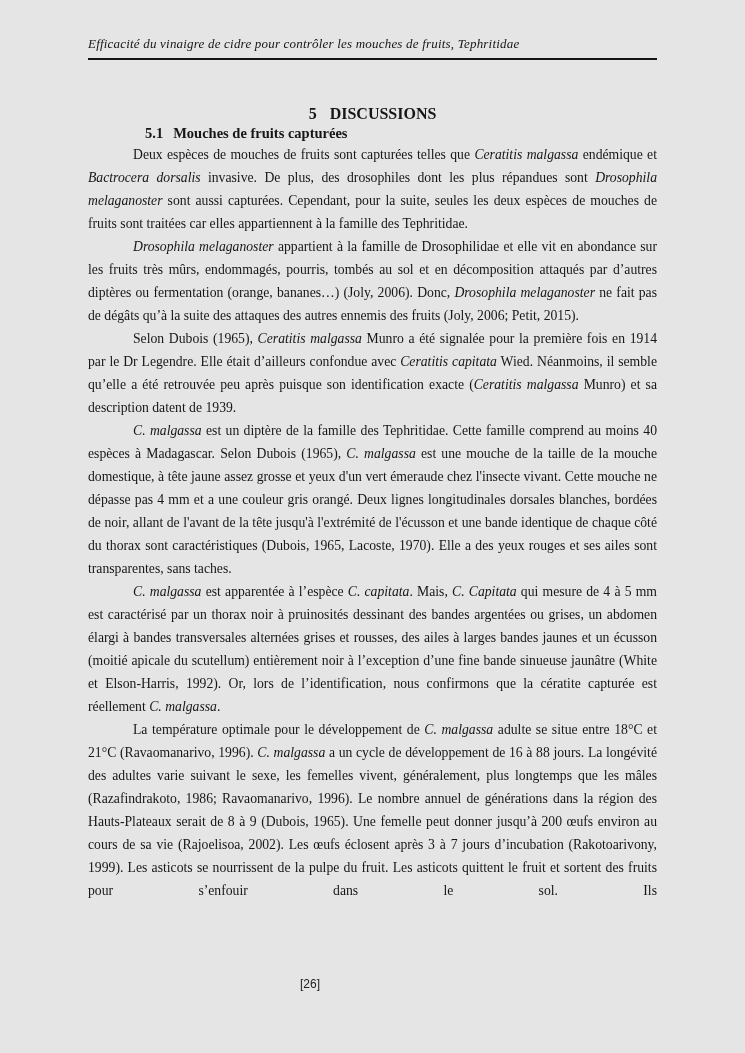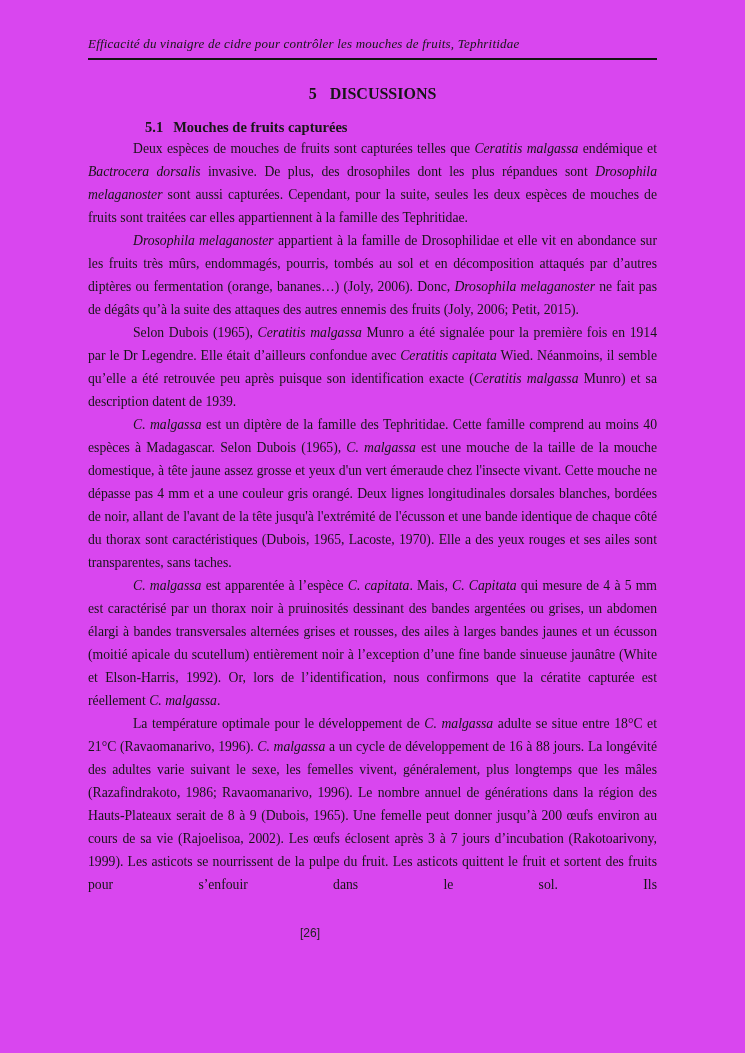--- a/index.html
+++ b/index.html
@@ -3,51 +3,50 @@
 <meta charset="utf-8">
 <style>
   html, body { margin: 0; padding: 0; }
   body {
     width: 745px; height: 1053px;
     background: #ffffff;
   }
   .page {
     position: relative;
     width: 745px; height: 1053px;
-    background: #d946ef;
+    background: #e5e5e5;
     overflow: hidden;
     font-family: "Liberation Serif", "DejaVu Serif", serif;
     color: #161616;
   }
   .text-block { margin-left: 88px; width: 569px; }
 
   .running-head {
     padding-top: 36px;
     font-style: italic;
     font-size: 13px;
     line-height: 16px;
     letter-spacing: 0.2px;
   }
   .head-rule {
     height: 0;
     border-bottom: 2px solid #141414;
     margin-top: 6px;
   }
 
   .chapter-title {
-    margin-top: 24px;
+    margin-top: 44px;
     text-align: center;
     font-weight: bold;
     font-size: 16px;
     line-height: 20px;
   }
   .chapter-title .num { margin-right: 13px; }
 
   .h51 {
-    margin-top: 14px;
     padding-left: 57px;
     font-weight: bold;
     font-size: 14.5px;
     line-height: 19px;
   }
   .h51 .num { margin-right: 10px; }
 
   .body-p {
     margin: 0;
     text-indent: 45px;
@@ -62,21 +61,21 @@
     padding-left: 85px;
     font-weight: bold;
     font-size: 14px;
     line-height: 23px;
   }
   .h511 .num { margin-right: 4px; }
   .h511 .ital { font-style: italic; }
 
   .footer {
     position: absolute;
-    top: 926px; left: 0;
+    top: 977px; left: 0;
     width: 620px;
     text-align: center;
     font-family: "Liberation Sans", "DejaVu Sans", sans-serif;
     font-size: 12px;
     color: #222222;
   }
 </style>
 </head>
 <body>
 

